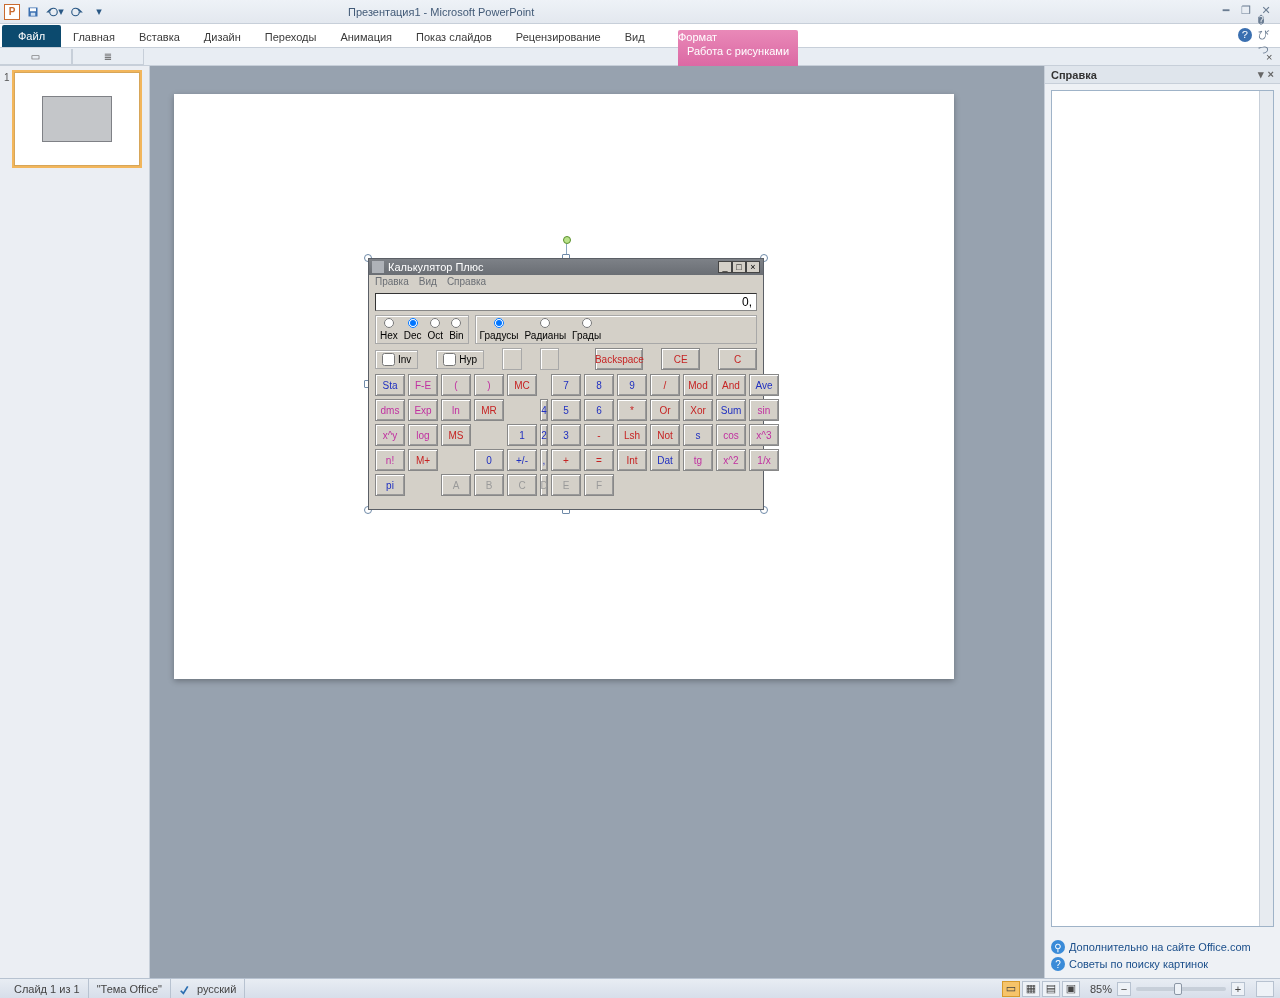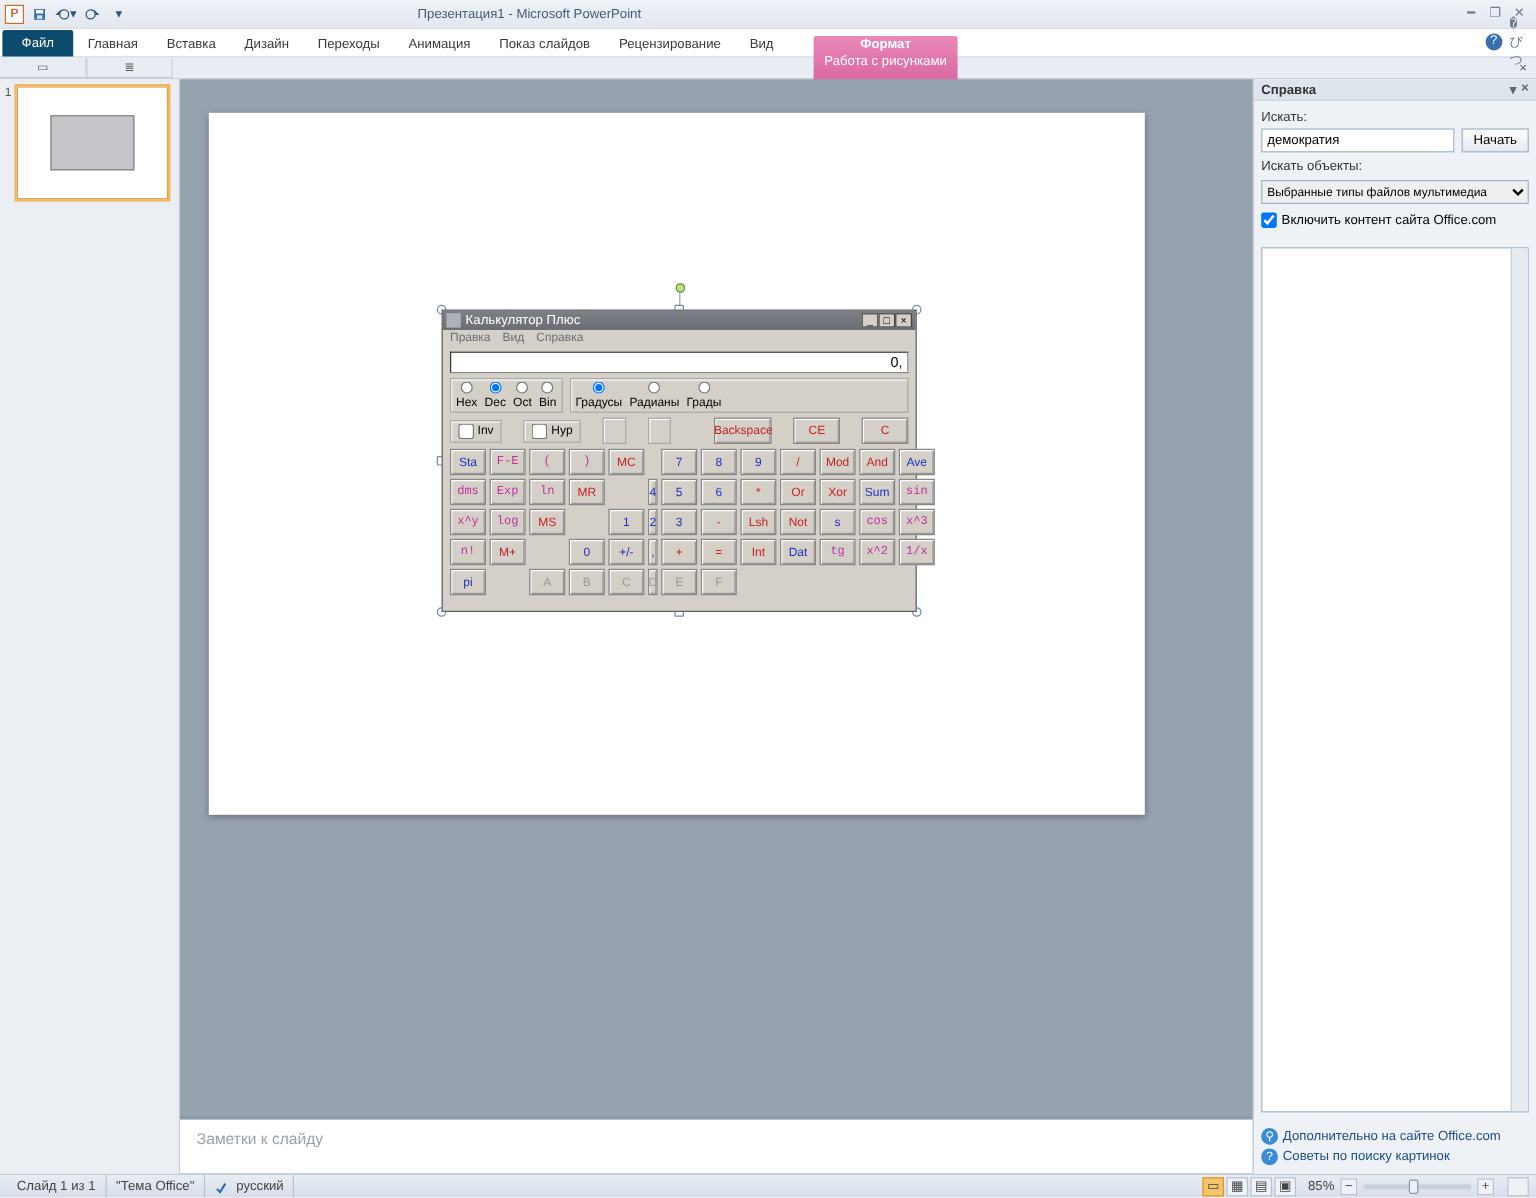--- a/index.html
+++ b/index.html
@@ -13,21 +13,21 @@
 .qat .btn svg{width:12px;height:12px;}
 .titlebar .title{flex:0 0 auto;margin-left:240px;color:#425a77;}
 .titlebar .tool-tab{position:absolute;left:678px;top:0;height:42px;width:120px;background:linear-gradient(#e989b8,#d963a0);color:#fff;font-size:11px;text-align:center;display:flex;flex-direction:column;justify-content:center;border-radius:2px 2px 0 0;margin-top:30px;}
 .titlebar .win-ctrl{position:absolute;right:6px;top:3px;display:flex;gap:4px;color:#6a7c92;}
 .titlebar .win-ctrl span{width:16px;height:14px;display:flex;align-items:center;justify-content:center;font-size:11px;border:0;}
 
 
 .ribbon-tabs{height:24px;background:#fff;display:flex;align-items:flex-end;border-bottom:1px solid #c7cfd9;font-size:11px;padding-left:2px;}
 .ribbon-tabs .file{background:#0c4a6e;color:#fff;padding:4px 16px;height:22px;display:flex;align-items:center;border-radius:2px 2px 0 0;}
 .ribbon-tabs .tab{padding:4px 12px;color:#3a3a3a;cursor:default;}
-.ribbon-tabs .format-tab{position:absolute;left:678px;width:120px;text-align:center;color:#fff;padding:4px 0;font-weight:bold;}
+.ribbon-tabs .format-tab{position:absolute;left:678px;width:120px;color:#fff;padding:4px 0;}
 .ribbon-help{position:absolute;right:8px;top:28px;display:flex;gap:6px;color:#6a7c92;font-size:11px;}
 .ribbon-help span{width:14px;height:14px;display:flex;align-items:center;justify-content:center;font-family:Liberation Mono, monospace;}
 
 
 .panel-toolbar{height:18px;background:#e8edf3;border-bottom:1px solid #c7cfd9;display:flex;align-items:center;}
 .panel-toolbar .pt-btn{width:72px;height:16px;border:1px solid #c7cfd9;border-top:none;margin-left:0;display:flex;align-items:center;justify-content:center;font-size:10px;color:#555;}
 .panel-toolbar .pt-btn:first-child{border-left:none;}
 .panel-toolbar .pt-close{width:12px;margin-left:auto;margin-right:2px;font-size:11px;color:#555;}
 
 
@@ -63,21 +63,21 @@
 .calc .grp label{display:flex;align-items:center;gap:2px;color:#000;flex-direction:column;}
 .calc .grp input{margin:0;width:10px;height:10px;}
 .calc .row-chk{margin:4px 6px;display:flex;gap:18px;align-items:center;}
 .calc .chkbox{border:1px solid #a8a8a8;padding:2px 6px;display:flex;align-items:center;gap:3px;font-size:10px;box-shadow:inset 1px 1px #fff;}
 .calc .gray{width:24px;height:22px;background:#d4d0c8;border:1px solid #a8a8a8;box-shadow:inset 1px 1px #fff;}
 .calc .redbtn{height:22px;background:#d4d0c8;border:1px solid #888;box-shadow:inset 1px 1px #fff,inset -1px -1px #999;color:#c62323;font-size:10px;display:flex;align-items:center;justify-content:center;}
 .calc .grid{margin:3px 6px;display:grid;grid-template-columns:repeat(5,30px) 8px repeat(7,30px);grid-auto-rows:22px;gap:3px;}
 .calc .k{background:#d4d0c8;border:1px solid #888;box-shadow:inset 1px 1px #fff,inset -1px -1px #999;display:flex;align-items:center;justify-content:center;font-size:10px;color:#000;}
 .calc .k.blue{color:#2030c0;}
 .calc .k.red{color:#c62323;}
-.calc .k.mag{color:#c030a0;font-family:Liberation Mono, monospace;}
+.calc .k.mag{color:#c030a0;}
 .calc .k.dim{color:#9a9a9a;}
 .calc .gsep{background:transparent;border:none;box-shadow:none;}
 
 
 .notes{position:absolute;left:0;right:0;bottom:0;height:48px;background:#fff;border-top:3px solid #8f99a6;}
 .notes .txt{padding:8px 14px;color:#9aa1a8;font-size:13px;}
 
 
 .taskpane{width:236px;background:#eef1f5;border-left:1px solid #c7cfd9;font-size:11px;display:flex;flex-direction:column;}
 .taskpane .hdr{height:18px;background:#dfe5ec;border-bottom:1px solid #c7cfd9;display:flex;align-items:center;padding:0 6px;font-weight:bold;color:#333;}
@@ -316,47 +316,29 @@
             <div class="k dim">A</div>
             <div class="k dim">B</div>
             <div class="k dim">C</div>
             <div class="k dim">D</div>
             <div class="k dim">E</div>
             <div class="k dim">F</div>
           </div>
       </div>
     </div>
 
-    <div class="notes">
-      <div class="txt">Заметки к слайду</div>
-    </div>
   </div>
 
   <div class="taskpane">
     <div class="hdr">
       <span>Справка</span>
       <span class="x">
         <span>▾</span>
         <span>×</span>
       </span>
-    </div>
-    <div class="body">
-      <div class="lbl">Искать:</div>
-      <div class="searchrow">
-        <input value="демократия" style="">
-        <button>Начать</button>
-      </div>
-      <div class="lbl">Искать объекты:</div>
-      <select>
-        <option>Выбранные типы файлов мультимедиа</option>
-      </select>
-      <label class="chk">
-        <input type="checkbox" checked="" style="">
-        <span>Включить контент сайта Office.com</span>
-      </label>
     </div>
     <div class="results">
       <div class="sb"></div>
     </div>
     <div class="links">
       <a>
           <span class="ic" style="background:#3a8bd8">⚲</span>
           <span>Дополнительно на сайте Office.com</span>
         </a>
       <a>

